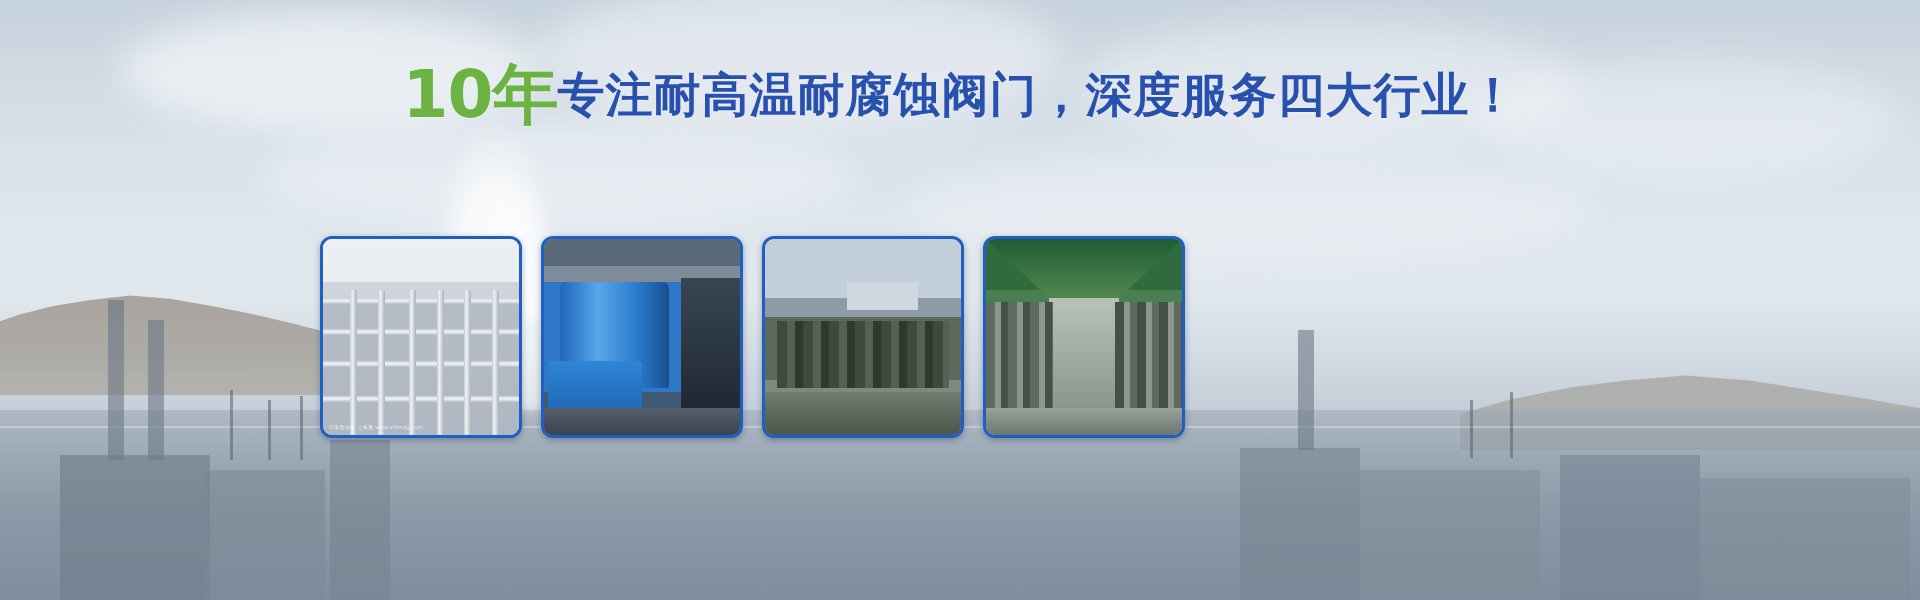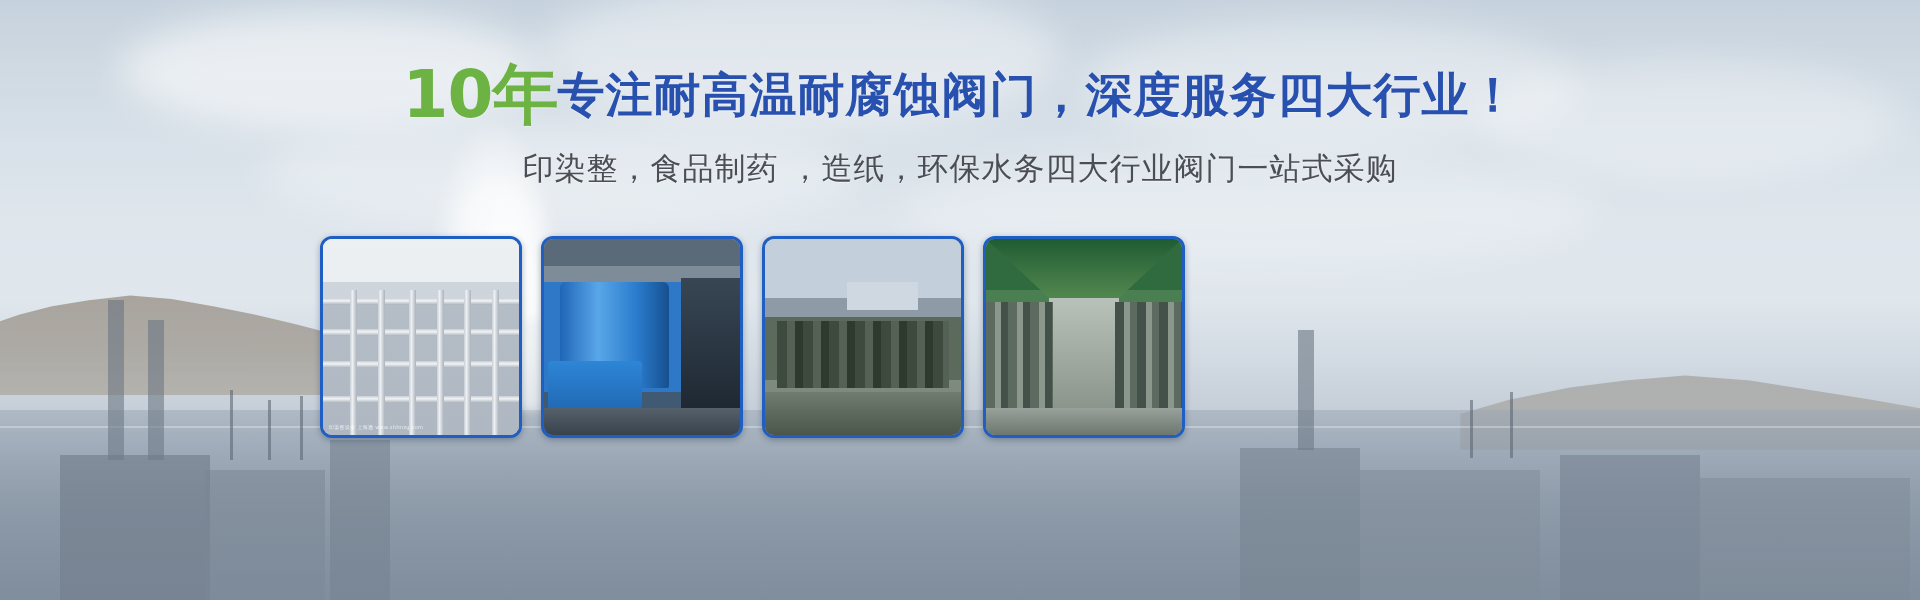--- a/index.html
+++ b/index.html
@@ -250,21 +250,20 @@
   <div class="plume"></div>
   <div class="plume2"></div>
   <div class="haze"></div>
 
   <div class="content">
 
     <div class="headline">
       <span class="years">10年</span><span class="main">专注耐高温耐腐蚀阀门，深度服务四大行业！</span>
     </div>
 
-    <div class="subheadline">印染整，食品制药 ，造纸，环保水务四大行业阀门一站式采购</div>
 
     <div class="cards">
 
       <div class="card">
         <div class="photo p1">
           <div class="p1-pipes">
             <i class="h" style="top:30%"></i>
             <i class="h" style="top:46%"></i>
             <i class="h" style="top:62%"></i>
             <i class="h" style="top:80%"></i>

